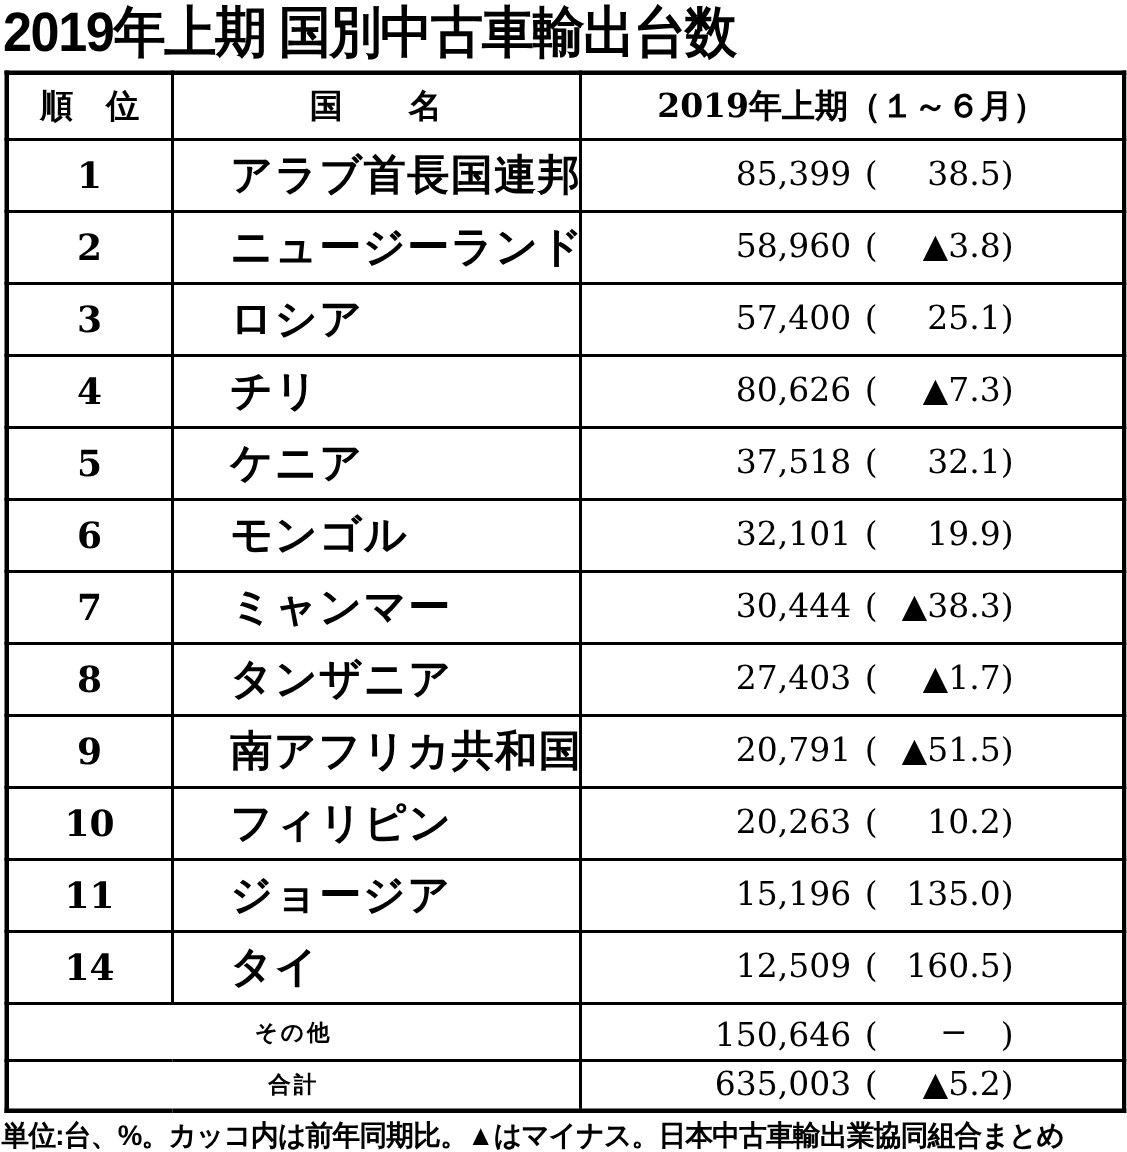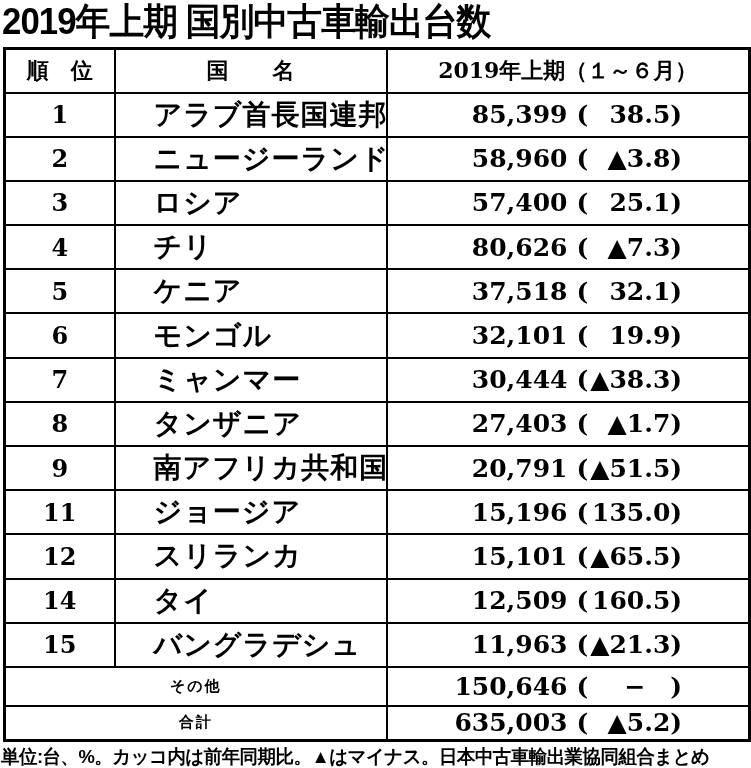--- a/index.html
+++ b/index.html
@@ -64,25 +64,25 @@
   }
   td.summary-label {
     text-align: center;
     font-size: 15px;
     font-weight: bold;
     letter-spacing: 2px;
   }
 
   td.value .vwrap {
     display: flex;
-    align-items: center;
+    align-items: flex-end;
     margin-left: 38px;
     width: 280px;
-    font-size: 25px;
-    font-weight: bold;
+    font-size: 22px;
+    font-weight: normal;
     white-space: pre;
   }
   td.value .num   { flex: 0 0 142px; text-align: right; }
   td.value .open  { flex: 0 0 auto;  padding-left: 9px; }
   td.value .chg   { flex: 0 0 82px;  text-align: right; white-space: pre; }
   td.value .close { flex: 0 0 auto; }
 
   .footnote {
     position: absolute; top: 744px; left: 1px;
     font-family: "Liberation Sans", sans-serif;
@@ -254,78 +254,62 @@
       <div class="vwrap">
         <span class="num">20,791</span>
         <span class="open">(</span>
         <span class="chg">▲51.5</span>
         <span class="close">)</span>
       </div>
     </td>
   </tr>
         <tr>
     <td class="rank">
+      <span>10</span>
+    </td>
+    <td class="country">
+      <span>フィリピン</span>
+    </td>
+    <td class="value">
+      <div class="vwrap">
+        <span class="num">20,263</span>
+        <span class="open">(</span>
+        <span class="chg">10.2</span>
+        <span class="close">)</span>
+      </div>
+    </td>
+  </tr>
+        <tr>
+    <td class="rank">
       <span>11</span>
     </td>
     <td class="country">
       <span>ジョージア</span>
     </td>
     <td class="value">
       <div class="vwrap">
         <span class="num">15,196</span>
         <span class="open">(</span>
         <span class="chg">135.0</span>
         <span class="close">)</span>
       </div>
     </td>
   </tr>
         <tr>
     <td class="rank">
-      <span>12</span>
-    </td>
-    <td class="country">
-      <span>スリランカ</span>
-    </td>
-    <td class="value">
-      <div class="vwrap">
-        <span class="num">15,101</span>
-        <span class="open">(</span>
-        <span class="chg">▲65.5</span>
-        <span class="close">)</span>
-      </div>
-    </td>
-  </tr>
-        <tr>
-    <td class="rank">
       <span>14</span>
     </td>
     <td class="country">
       <span>タイ</span>
     </td>
     <td class="value">
       <div class="vwrap">
         <span class="num">12,509</span>
         <span class="open">(</span>
         <span class="chg">160.5</span>
-        <span class="close">)</span>
-      </div>
-    </td>
-  </tr>
-        <tr>
-    <td class="rank">
-      <span>15</span>
-    </td>
-    <td class="country">
-      <span>バングラデシュ</span>
-    </td>
-    <td class="value">
-      <div class="vwrap">
-        <span class="num">11,963</span>
-        <span class="open">(</span>
-        <span class="chg">▲21.3</span>
         <span class="close">)</span>
       </div>
     </td>
   </tr>
         <tr>
     <td class="summary-label" colspan="2">
       <span>その他</span>
     </td>
     <td class="value">
       <div class="vwrap">

